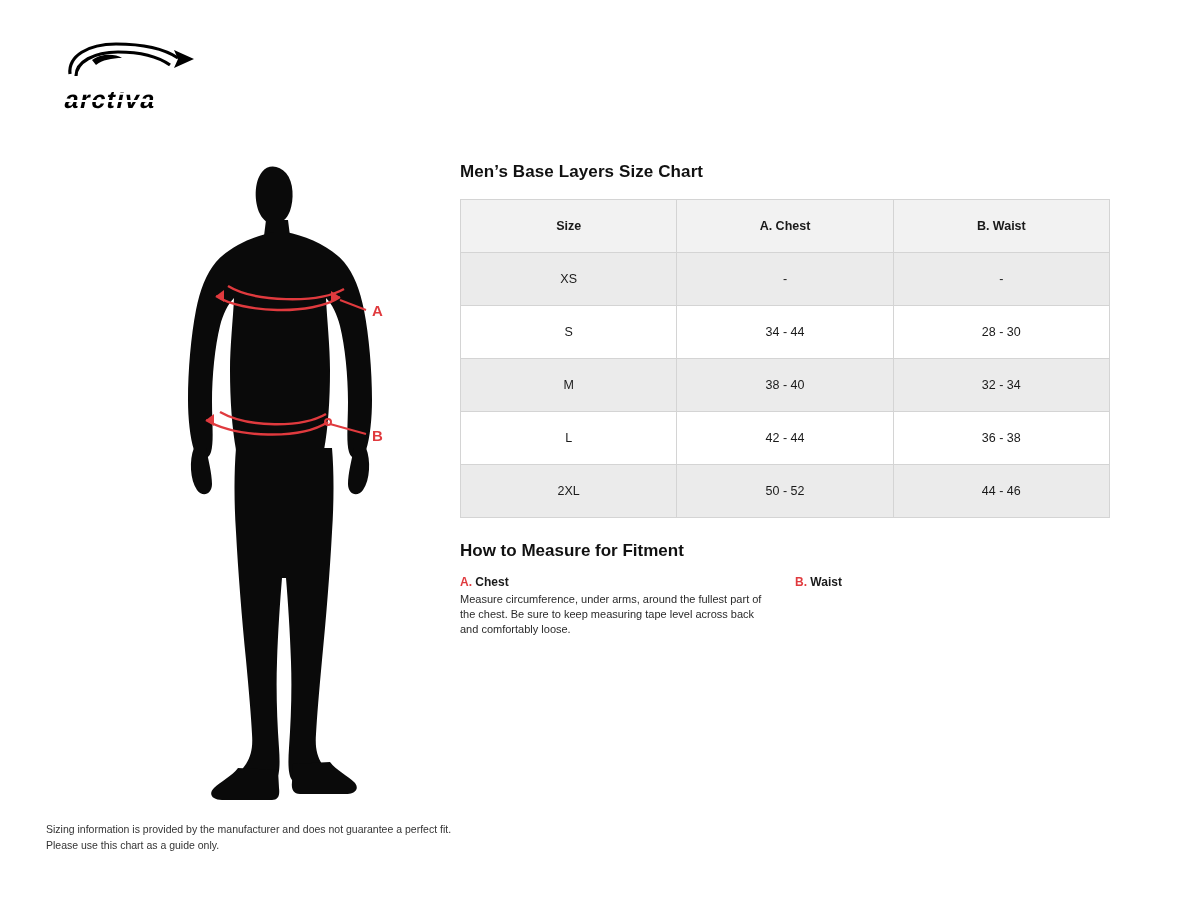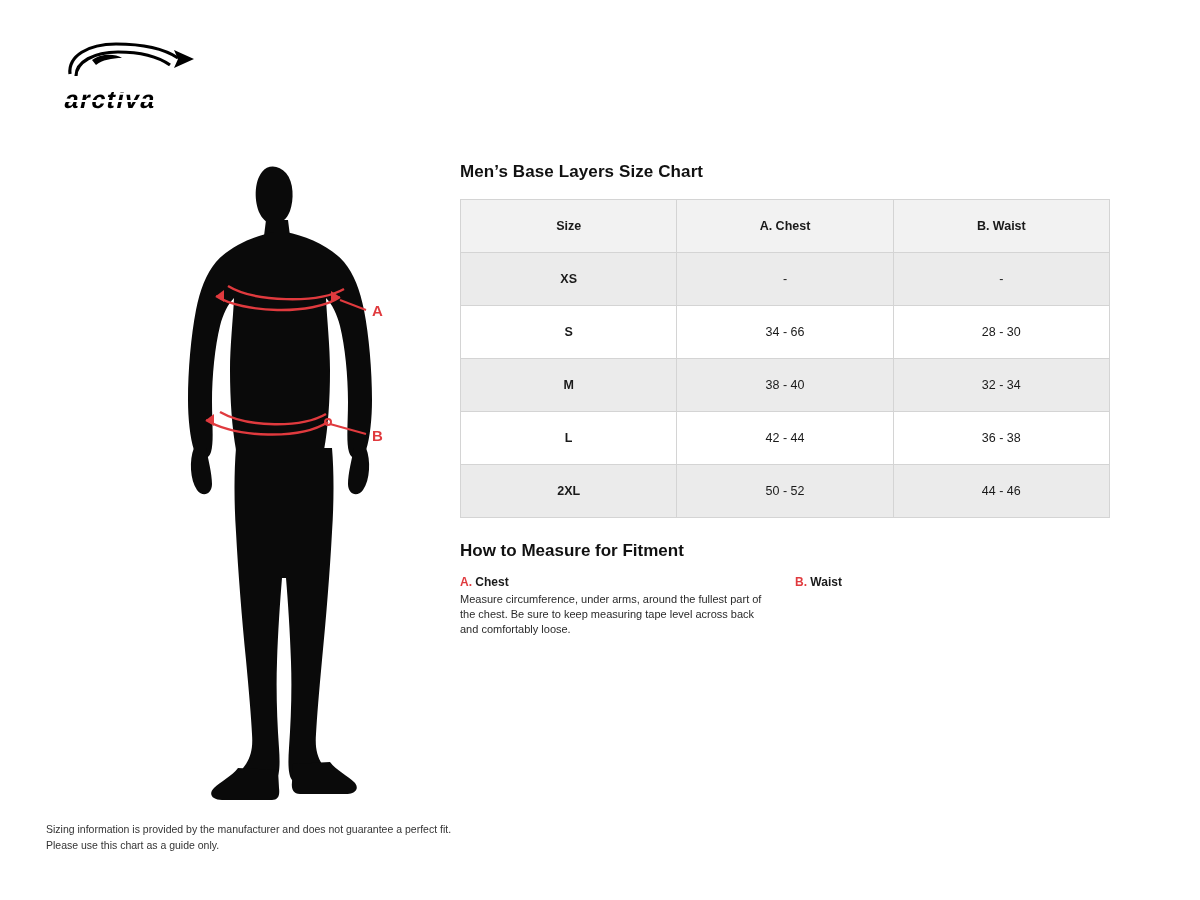--- a/index.html
+++ b/index.html
@@ -72,21 +72,21 @@
     background: #f2f2f2;
     font-size: 12.5px;
   }
   table.size-chart tbody tr:nth-child(odd) td {
     background: #ebebeb;
   }
   table.size-chart tbody tr:nth-child(even) td {
     background: #ffffff;
   }
   table.size-chart tbody td.size-cell {
-    font-weight: bold;
+    font-weight: normal;
   }
 
   .measure-title {
     font-size: 17px;
     font-weight: bold;
     color: #111111;
     margin: 23px 0 14px 0;
   }
 
   .measure-cols {
@@ -235,21 +235,21 @@
       </tr>
     </thead>
     <tbody>
       <tr>
         <td class="size-cell">XS</td>
         <td>-</td>
         <td>-</td>
       </tr>
       <tr>
         <td class="size-cell">S</td>
-        <td>34 - 66</td>
+        <td>34 - 44</td>
         <td>28 - 30</td>
       </tr>
       <tr>
         <td class="size-cell">M</td>
         <td>38 - 40</td>
         <td>32 - 34</td>
       </tr>
       <tr>
         <td class="size-cell">L</td>
         <td>42 - 44</td>

